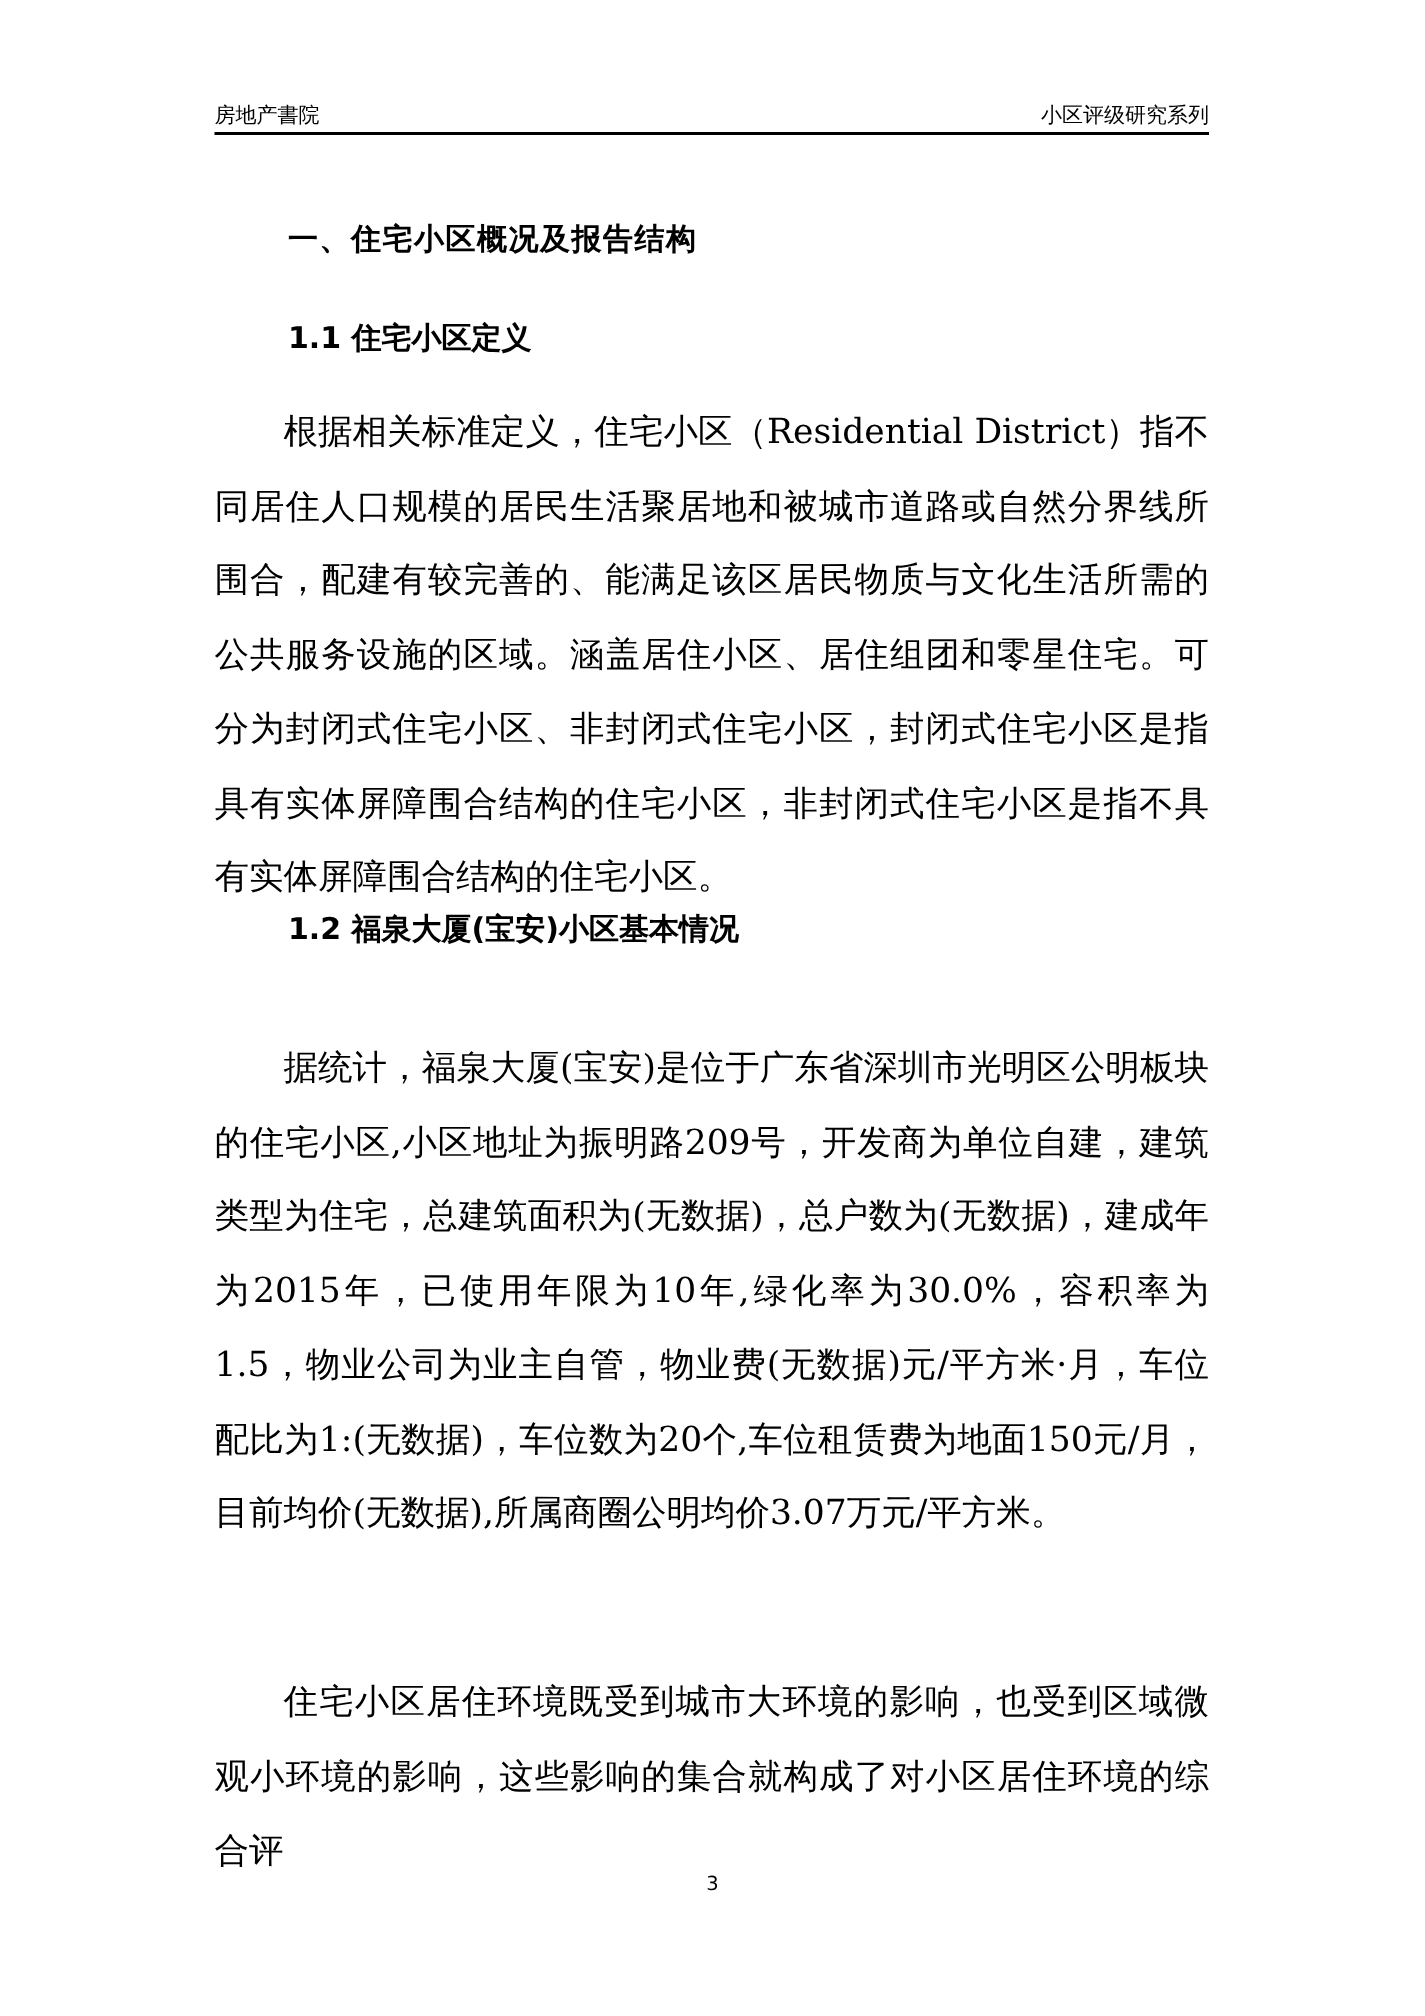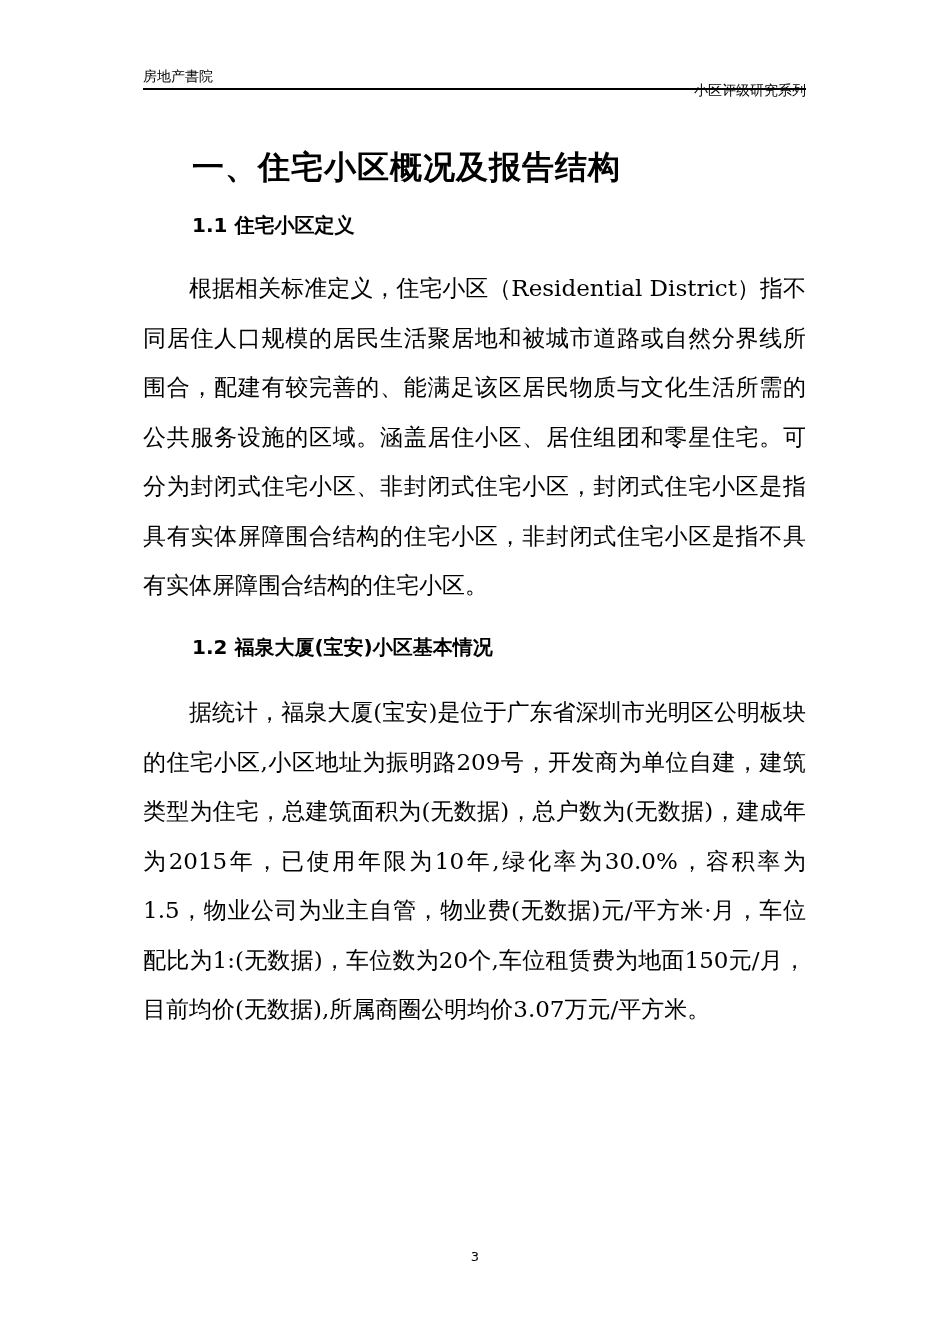--- a/index.html
+++ b/index.html
@@ -3,22 +3,22 @@
 <meta charset="utf-8">
 <style>
   html, body { margin: 0; padding: 0; background: #ffffff; }
   body { width: 950px; height: 1344px; position: relative; overflow: hidden;
          font-family: "DejaVu Serif", "Liberation Serif", serif; color: #000; }
   .page { position: absolute; left: 0; top: 0; width: 950px; height: 1344px; }
   .header { position: absolute; left: 143px; top: 66px; width: 663px; height: 22px;
             border-bottom: 2px solid #000;
             font-family: "DejaVu Sans", "Liberation Sans", sans-serif; font-size: 14px; }
   .header .left { position: absolute; left: 0; top: 2px; }
-  .header .right { position: absolute; right: 0; top: 16px; font-family: Liberation Serif, serif; }
-  .h1 { position: absolute; left: 192px; top: 146px; font-size: 32px; font-weight: bold;
+  .header .right { position: absolute; right: 0; top: 2px; font-family: Liberation Serif, serif; }
+  .h1 { position: absolute; left: 192px; top: 146px; font-size: 20px; font-weight: bold;
         font-family: "DejaVu Sans", "Liberation Sans", sans-serif; letter-spacing: 1px; }
   .h2 { position: absolute; left: 192px; font-size: 20px; font-weight: bold;
         font-family: "DejaVu Sans", "Liberation Sans", sans-serif; text-align: right; }
   .para { position: absolute; left: 143px; width: 663px; font-size: 23px; line-height: 49.5px;
           text-indent: 2em; text-align: justify; text-align-last: left; }
   .footer { position: absolute; left: 0; width: 950px; top: 1249px; text-align: center;
             font-family: "DejaVu Sans", "Liberation Sans", sans-serif; font-size: 13px; }
 </style>
 </head>
 <body>
@@ -27,18 +27,19 @@
   <div class="header">
     <span class="left">房地产書院</span>
     <span class="right">小区评级研究系列</span>
   </div>
 
   <div class="h1">一、住宅小区概况及报告结构</div>
 
   <div class="h2" style="top:212px;">1.1 住宅小区定义</div>
   <div class="para" style="top:264px;">根据相关标准定义，住宅小区（Residential District）指不同居住人口规模的居民生活聚居地和被城市道路或自然分界线所围合，配建有较完善的、能满足该区居民物质与文化生活所需的公共服务设施的区域。涵盖居住小区、居住组团和零星住宅。可分为封闭式住宅小区、非封闭式住宅小区，封闭式住宅小区是指具有实体屏障围合结构的住宅小区，非封闭式住宅小区是指不具有实体屏障围合结构的住宅小区。</div>
 
-  <div class="h2" style="top:634px;">1.2 福泉大厦(宝安)小区基本情况</div>
+  <div class="h2" style="top:606px;">1.2 福泉大厦(宝安)小区基本情况</div>
   <div class="para" style="top:688px;">据统计，福泉大厦(宝安)是位于广东省深圳市光明区公明板块的住宅小区,小区地址为振明路209号，开发商为单位自建，建筑类型为住宅，总建筑面积为(无数据)，总户数为(无数据)，建成年为2015年，已使用年限为10年,绿化率为30.0%，容积率为1.5，物业公司为业主自管，物业费(无数据)元/平方米·月，车位配比为1:(无数据)，车位数为20个,车位租赁费为地面150元/月，目前均价(无数据),所属商圈公明均价3.07万元/平方米。</div>
 
+  <div class="para" style="top:1111px;">住宅小区居住环境既受到城市大环境的影响，也受到区域微观小环境的影响，这些影响的集合就构成了对小区居住环境的综合评</div>
 
   <div class="footer">3</div>
 </div>
 
 </body></html>

